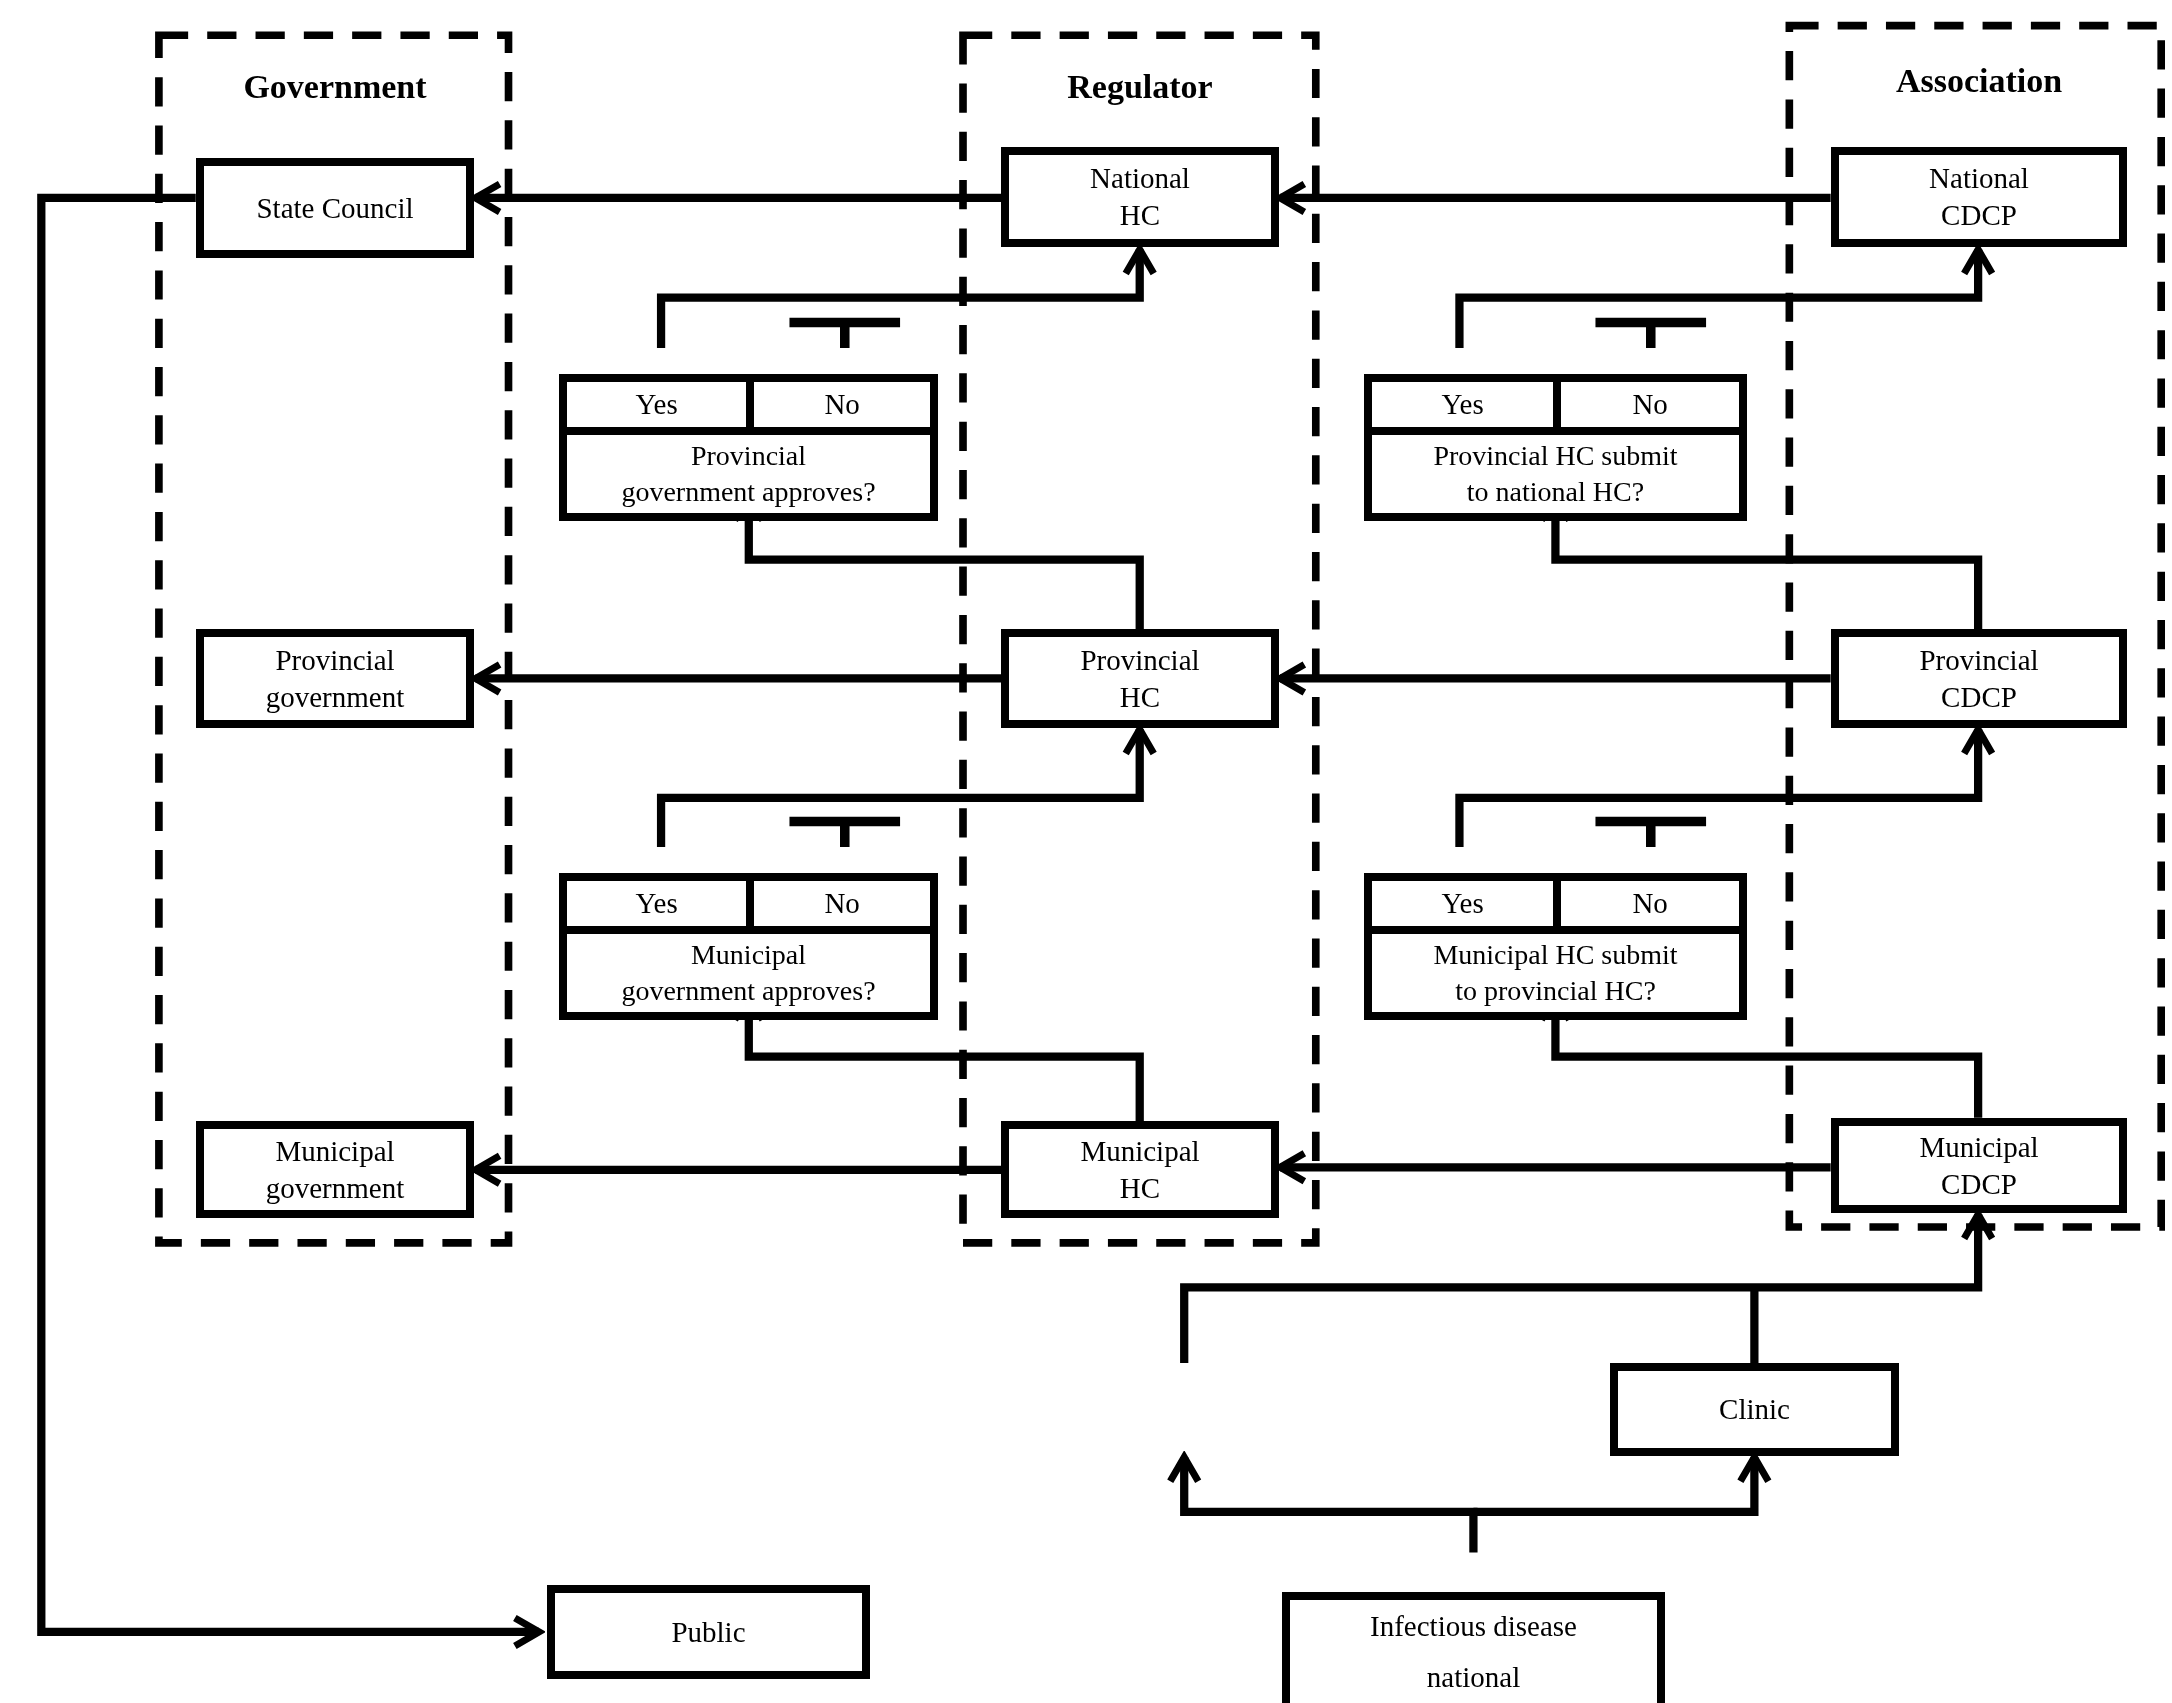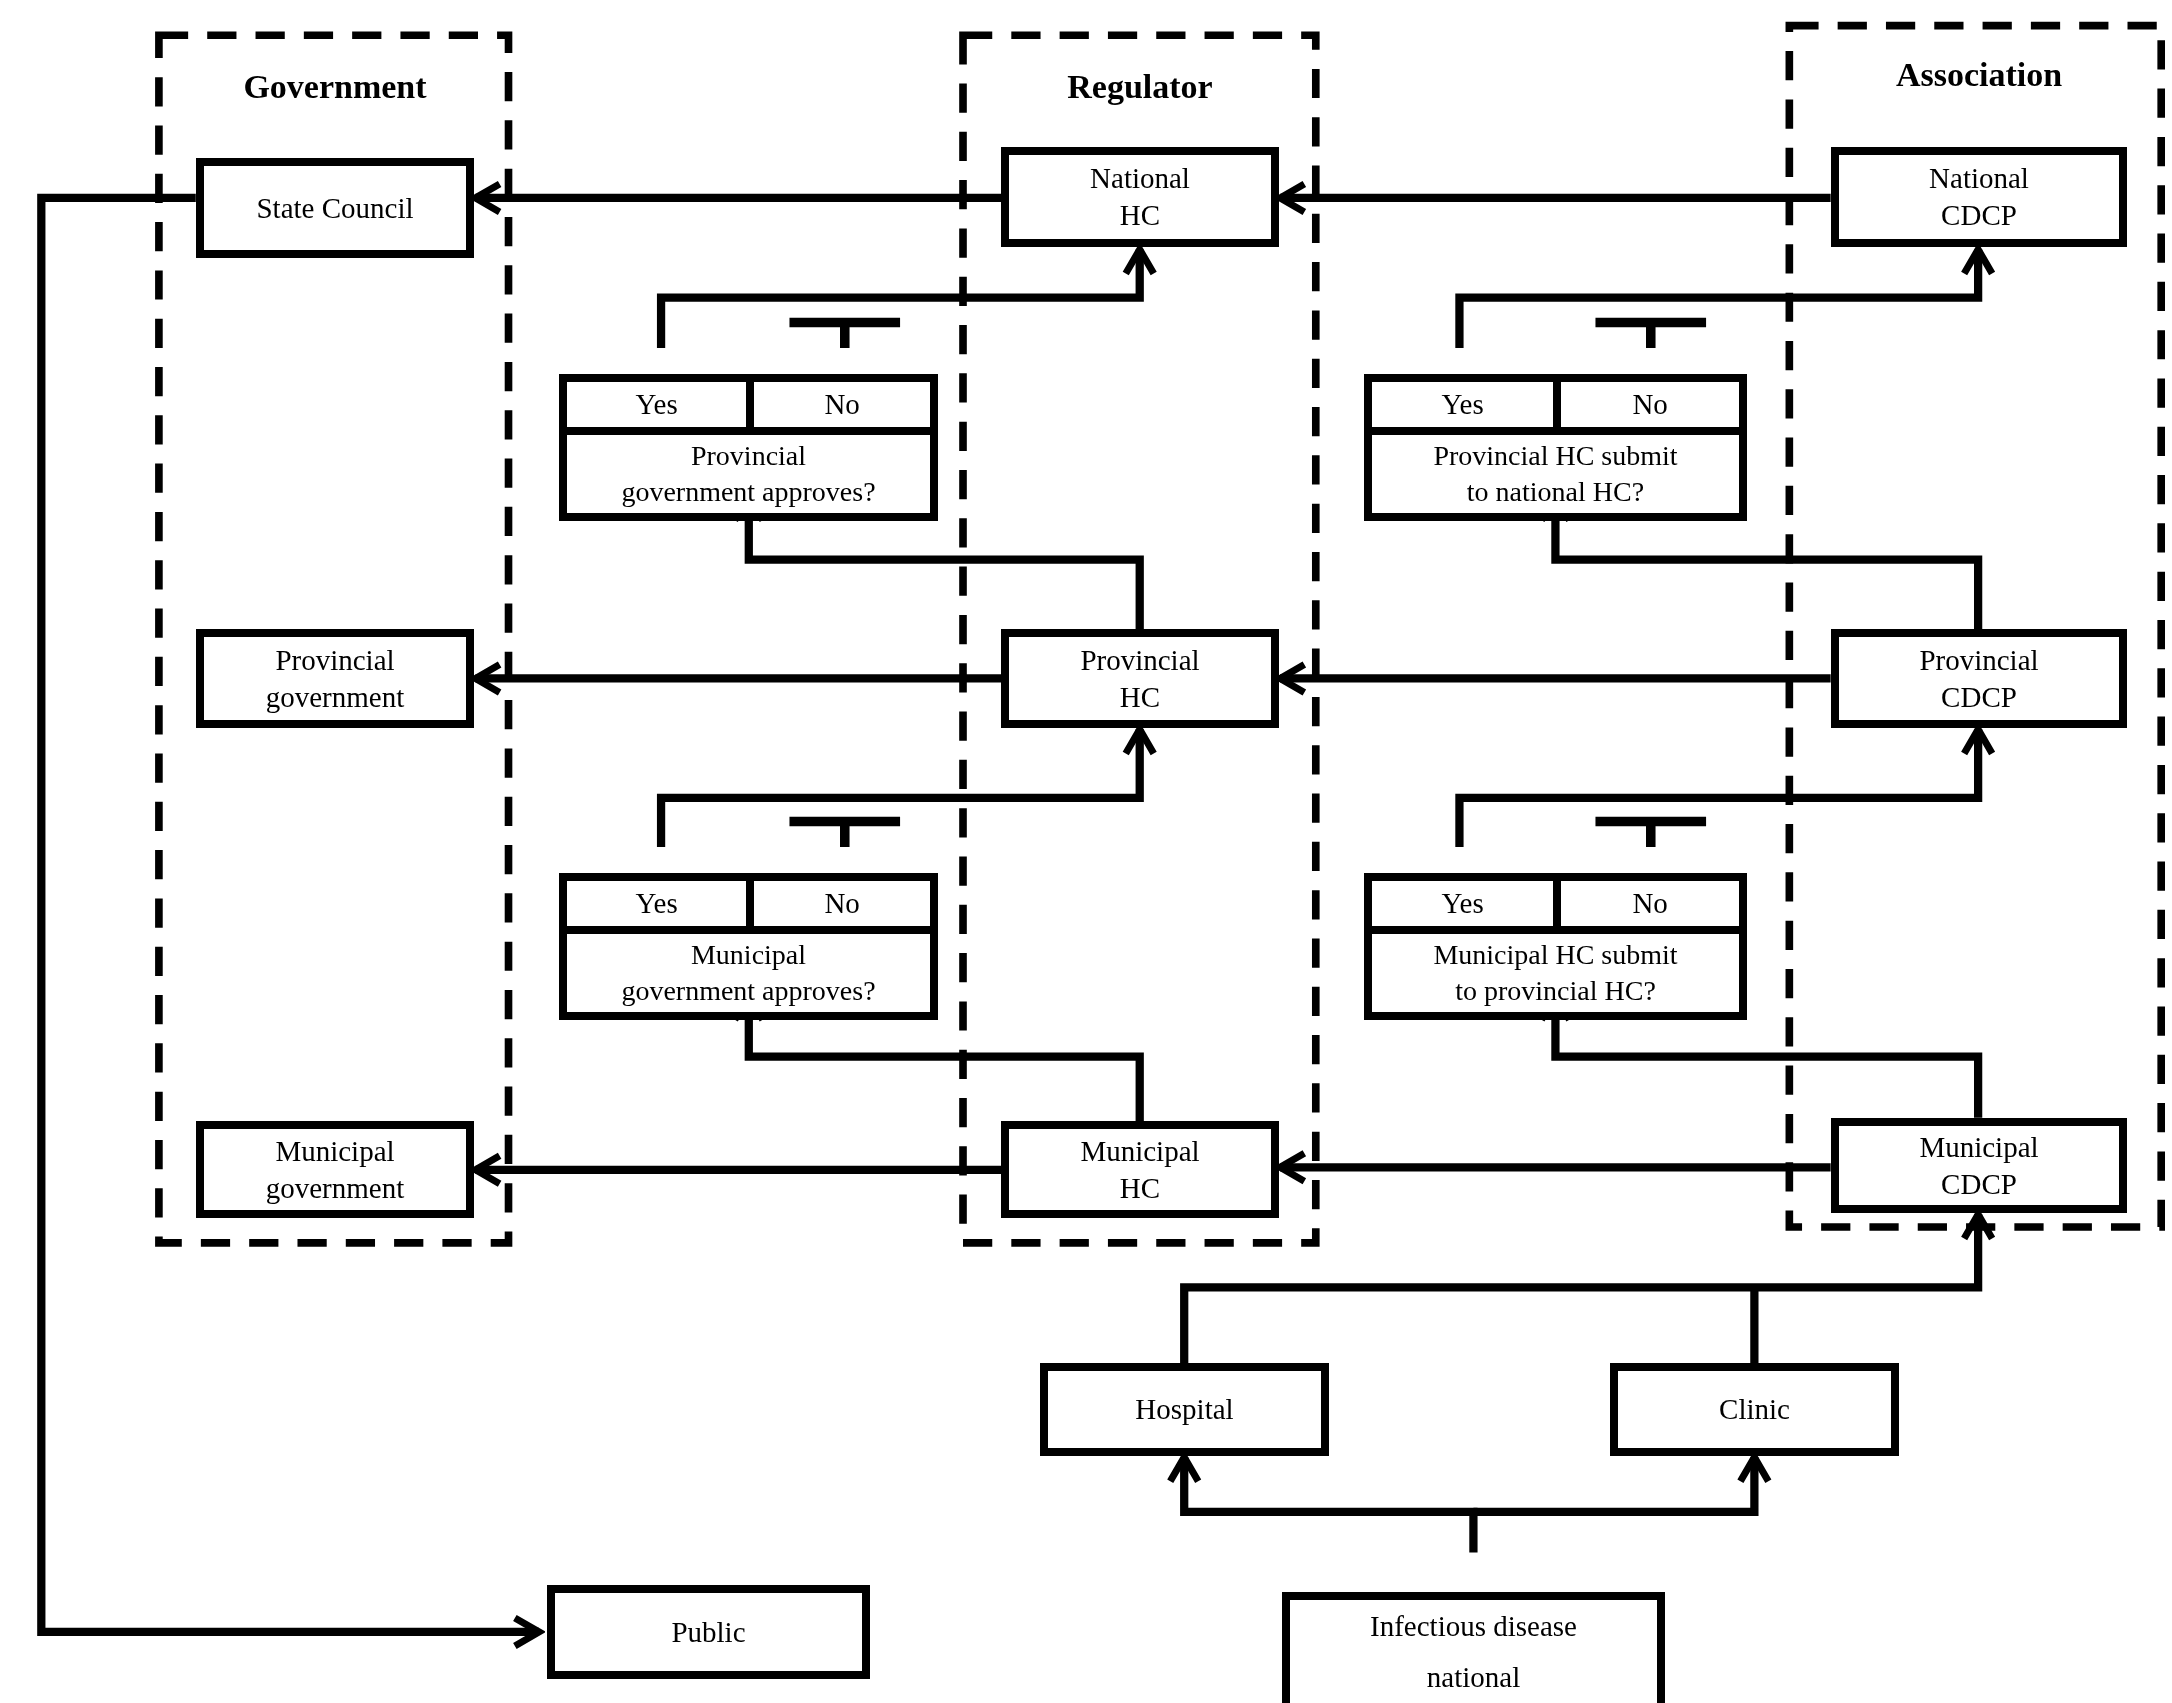--- a/index.html
+++ b/index.html
@@ -67,21 +67,21 @@
 
     <path d="M 1863 2144 V 2025 H 3112 V 1910" fill="none" stroke="#000" stroke-width="13" marker-end="url(#arw)"></path>
     <path d="M 2760 2144 V 2025" fill="none" stroke="#000" stroke-width="13"></path>
 
     <path d="M 2318 2442 V 2378 H 1863 V 2292" fill="none" stroke="#000" stroke-width="13" marker-end="url(#arw)"></path>
     <path d="M 2318 2378 H 2760 V 2292" fill="none" stroke="#000" stroke-width="13" marker-end="url(#arw)"></path>
   </svg>
 
   <div class="col-title" style="left:176px; top:64px; width:318px;">Government</div>
   <div class="col-title" style="left:981px; top:64px; width:318px;">Regulator</div>
-  <div class="col-title" style="left:1820px; top:52px; width:318px;">Association</div>
+  <div class="col-title" style="left:1820px; top:58px; width:318px;">Association</div>
 
   <div class="node" style="left:196px; top:158px; width:278px; height:100px;">
     <span>State Council</span>
   </div>
   <div class="node" style="left:1001px; top:147px; width:278px; height:100px;">
     <span>National</span>
     <span>HC</span>
   </div>
   <div class="node" style="left:1831px; top:147px; width:296px; height:100px;">
     <span>National</span>
@@ -151,23 +151,20 @@
   </div>
   <div class="node" style="left:1001px; top:1121px; width:278px; height:97px;">
     <span>Municipal</span>
     <span>HC</span>
   </div>
   <div class="node" style="left:1831px; top:1118px; width:296px; height:95px;">
     <span>Municipal</span>
     <span>CDCP</span>
   </div>
 
-  <div class="node" style="left:1040px; top:1363px; width:289px; height:93px;">
-    <span>Hospital</span>
-  </div>
   <div class="node" style="left:1610px; top:1363px; width:289px; height:93px;align-items:center;">
     <span>Clinic</span>
   </div>
   <div class="node" style="left:547px; top:1585px; width:323px; height:94px;">
     <span>Public</span>
   </div>
   <div class="node big" style="left:1282px; top:1552px; width:383px; height:120px;margin-top:40px;">
     <span>Infectious disease</span>
     <span>national</span>
   </div>

